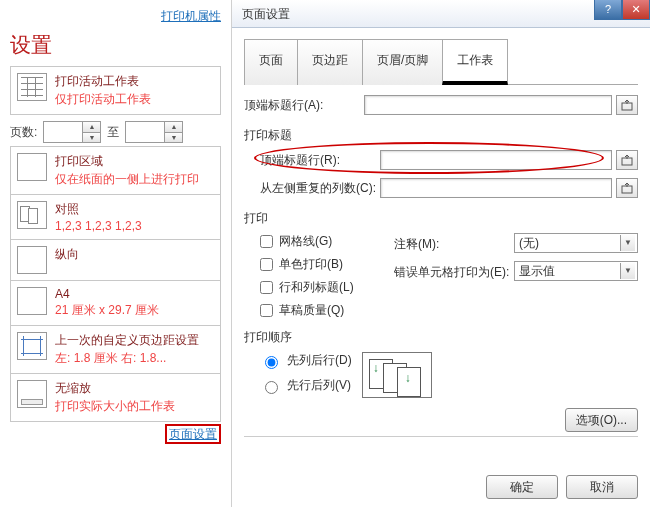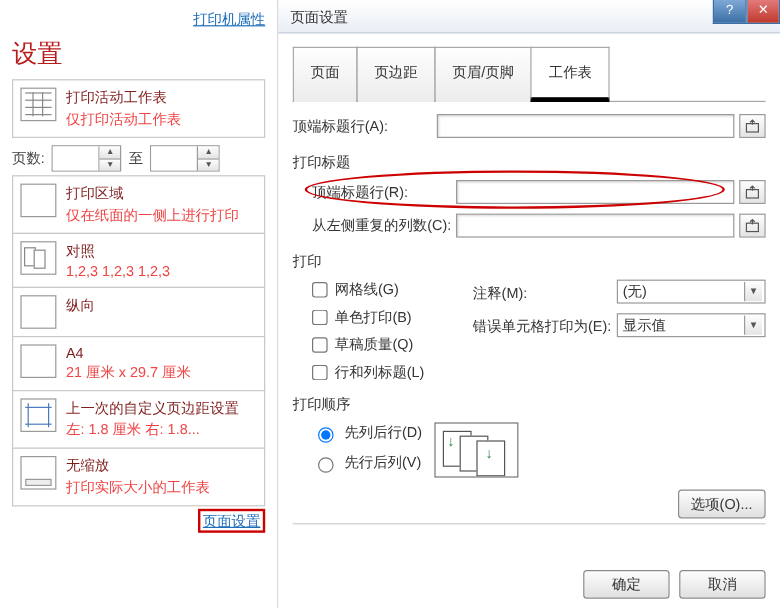--- a/index.html
+++ b/index.html
@@ -219,25 +219,25 @@
           <label class="ck">
               <input type="checkbox" style="">
               <span>网格线(G)</span>
             </label>
           <label class="ck">
               <input type="checkbox" style="">
               <span>单色打印(B)</span>
             </label>
           <label class="ck">
               <input type="checkbox" style="">
+              <span>行和列标题(L)</span>
+            </label>
+          <label class="ck">
+              <input type="checkbox" style="">
               <span>草稿质量(Q)</span>
-            </label>
-          <label class="ck">
-              <input type="checkbox" style="">
-              <span>行和列标题(L)</span>
             </label>
         </div>
         <div class="col">
           <div class="sel-row">
             <div class="slbl">注释(M):</div>
             <div class="combo">
                 <span>(无)</span>
                 <div class="ar">▼</div>
               </div>
           </div>

